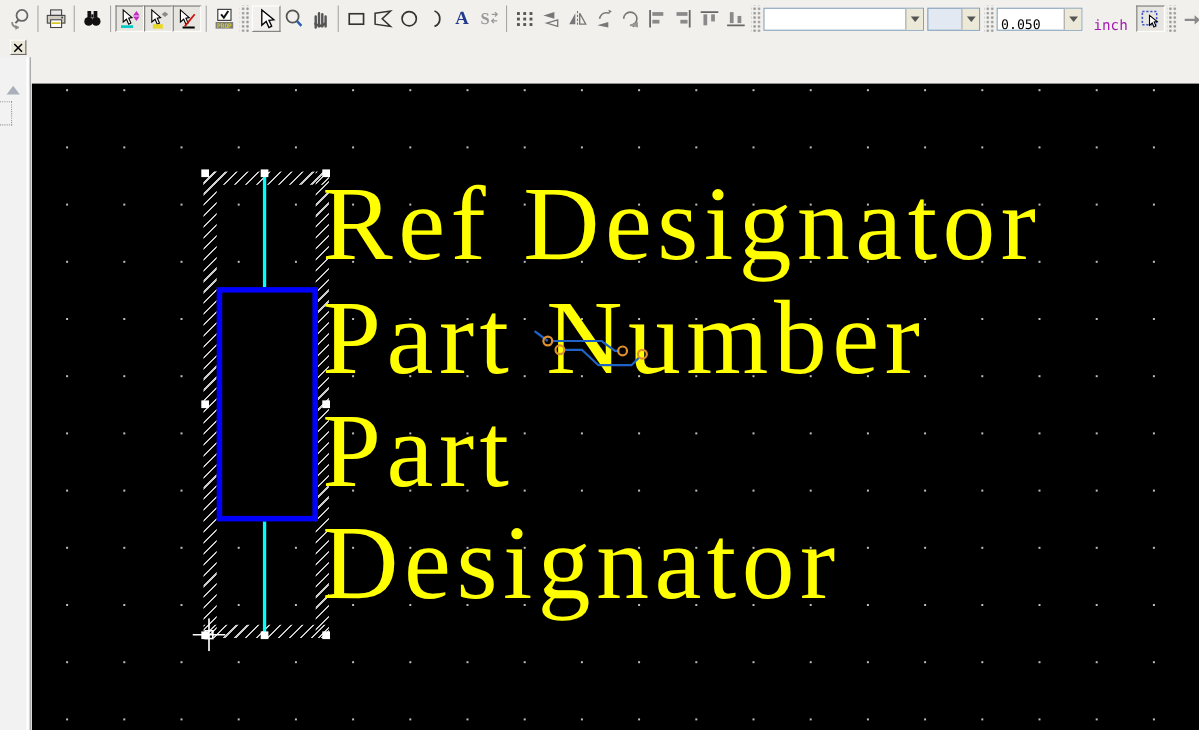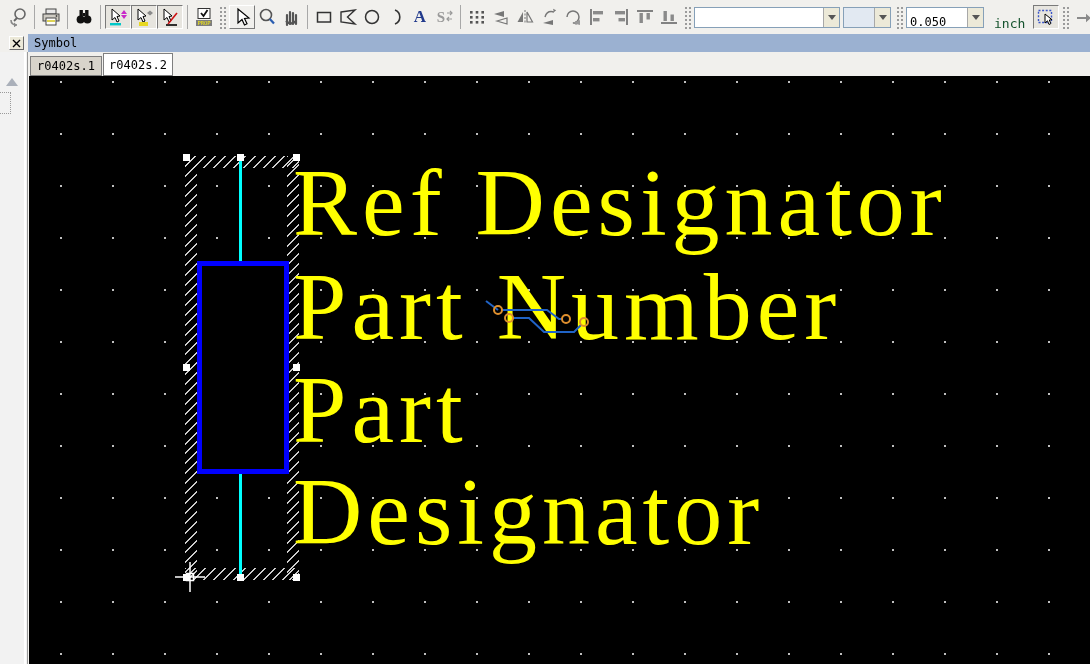--- a/index.html
+++ b/index.html
@@ -16,21 +16,21 @@
   .tb-btn.raised  { border:1px solid; border-color:#ffffff #7a7a7a #7a7a7a #ffffff; background:#f1f0ed; }
   .tb-sep { width:1px; height:24px; background:#a8a8a8; margin:0 4px; flex:0 0 auto; }
   .tb-grip { width:9px; height:24px; margin:0 2px; flex:0 0 auto;
              background-image:radial-gradient(circle, #9b9b9b 1px, transparent 1.3px);
              background-size:4px 4px; background-position:1px 1px; }
   .combo { height:21px; display:flex; flex:0 0 auto; border:1px solid #86a0b8; background:#fff; }
   .combo .cbody { flex:1; font:12px "DejaVu Sans Mono", monospace; border:0; outline:none; padding:14px 3px; background:transparent; width:100%; }
   .combo .cbtn { width:16px; background:#ece9d8; border-left:1px solid #a8a8a8; display:flex; align-items:center; justify-content:center; }
   .combo .cbtn:after { content:""; border:4px solid transparent; border-top:5px solid #555; margin-top:4px; }
   .combo.dim { background:#e2e9f2; }
-  .unit { font:13px "DejaVu Sans Mono", monospace; color:#14532d; margin:13px 8px 0 10px;text-align:center; }
+  .unit { font:13px "DejaVu Sans Mono", monospace; color:#a21caf; margin:13px 8px 0 10px;text-align:center; }
 
   
   .symbar { position:absolute; top:34px; left:28px; right:0; height:18px; background:#9bb1d1;
             display:flex; align-items:center; padding-left:6px; font:12px "DejaVu Sans Mono", monospace; color:#000; }
   .closebox { position:absolute; top:36px; left:9px; width:15px; height:14px; background:#ece9d8;
               border:1px solid; border-color:#fff #6a6a6a #6a6a6a #fff; display:flex; align-items:center; justify-content:center; }
 
   
   .tabrow { position:absolute; top:52px; left:28px; right:0; height:24px; background:#f1f0ed; }
   .tab { position:absolute; font:12px "DejaVu Sans Mono", monospace; display:flex; align-items:center; justify-content:center;
@@ -301,32 +301,21 @@
       </svg>
     </div>
 
   </div>
 
   <div class="closebox">
     <svg width="9" height="9">
       <path d="M1,1 L8,8 M8,1 L1,8" stroke="#000" stroke-width="1.4"></path>
     </svg>
   </div>
-  <div class="symbar">
-    <span>Symbol</span>
-  </div>
-
-  <div class="tabrow">
-    <div class="tab inactive">
-      <span>r0402s.1</span>
-    </div>
-    <div class="tab active">
-      <span>r0402s.2</span>
-    </div>
-  </div>
+
 
   <div class="leftpanel">
     <div class="hl"></div>
     <div class="up-arrow"></div>
     <div class="grip-box"></div>
   </div>
 
   <div class="canvas">
     <div class="grid"></div>
 

